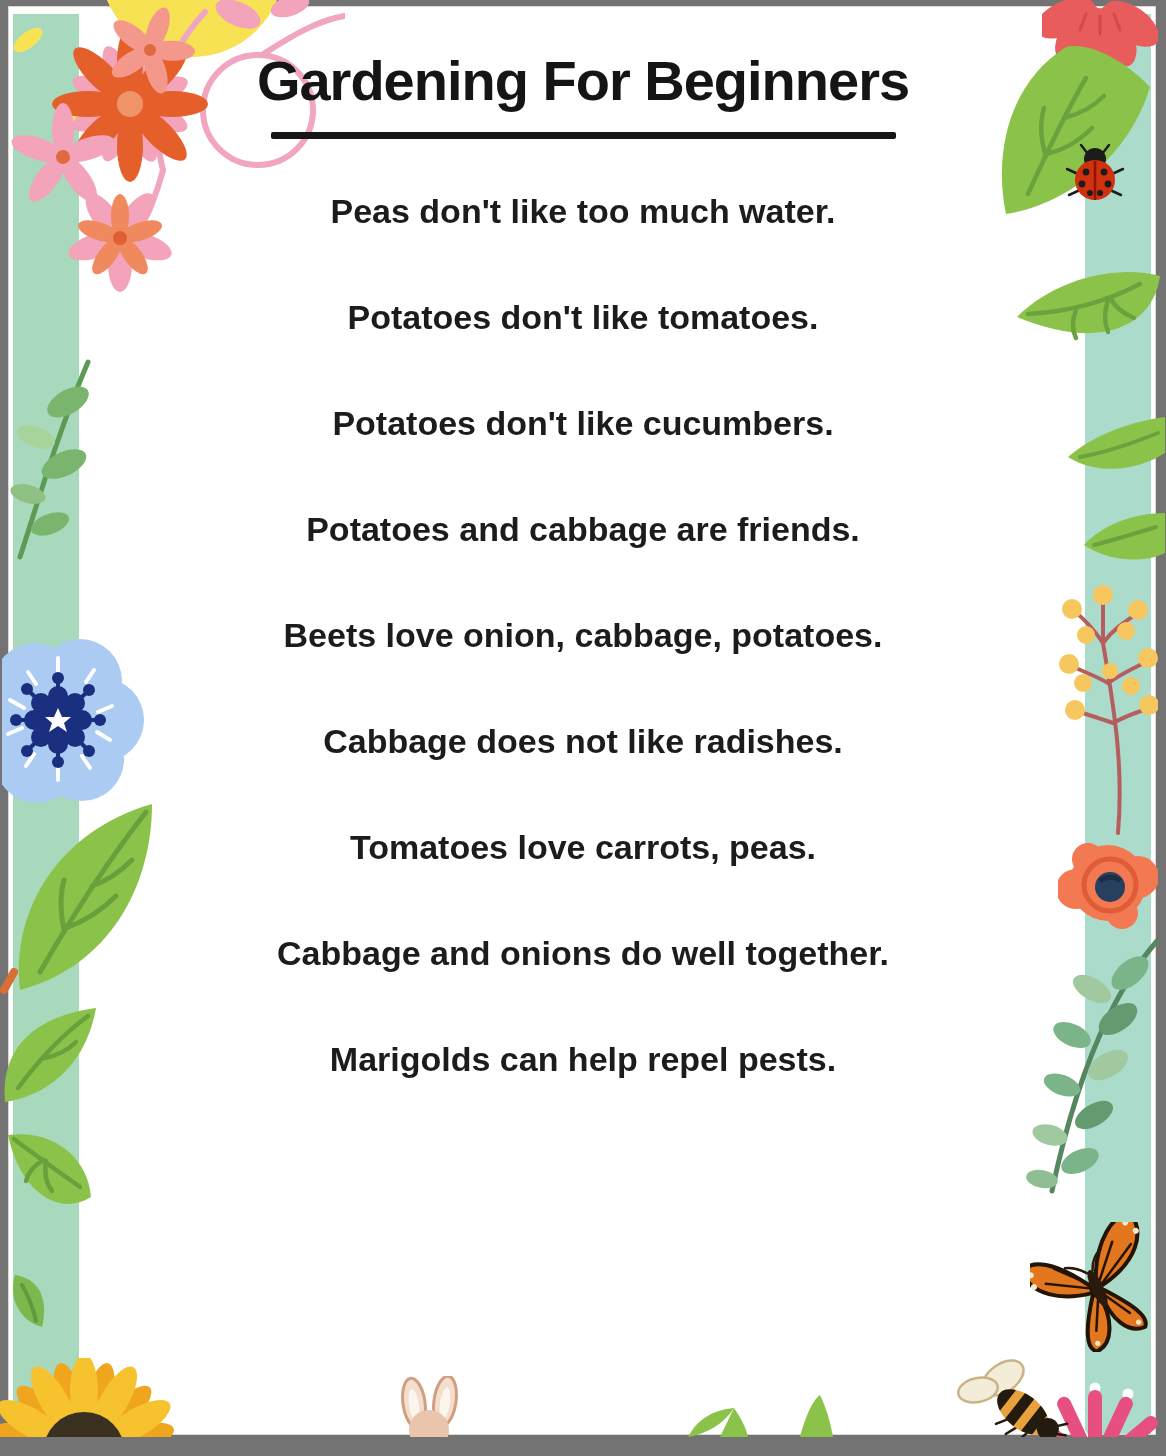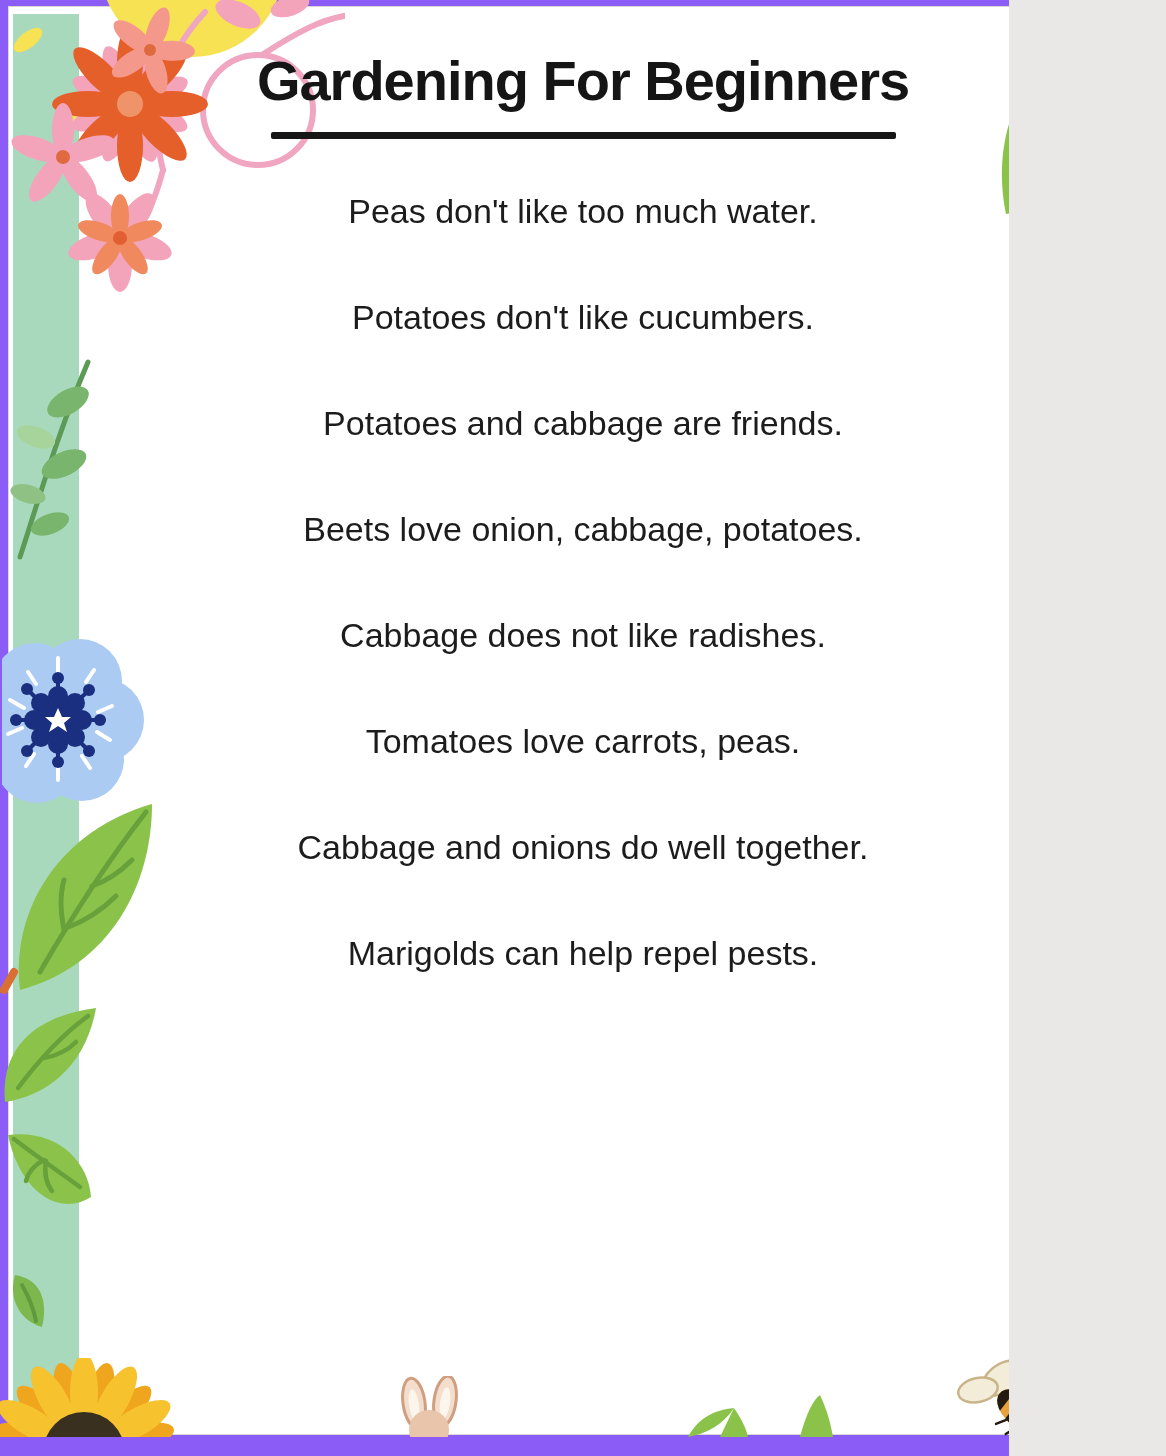--- a/index.html
+++ b/index.html
@@ -1,29 +1,29 @@
 <!DOCTYPE html>
 <html><head>
 <meta charset="utf-8">
 <style>
   html,body{margin:0;padding:0;}
   body{background:#e9e8e6;font-family:"Liberation Sans",sans-serif;}
-  .canvas{position:relative;width:1009px;height:1456px;background:#8b5cf6;overflow:hidden;}
+  .canvas{position:relative;width:1166px;height:1456px;background:#737373;overflow:hidden;}
   .page{position:absolute;left:8px;top:6px;width:1148px;height:1429px;background:#ffffff;
         border:1px solid #d8d8d6;box-sizing:border-box;z-index:1;}
   .stripe{position:absolute;top:7px;bottom:0;width:66px;}
   .stripe-left{left:4px;background:#a9d9bd;}
   .stripe-right{right:4px;background:#abdccb;}
   .deco{position:absolute;line-height:0;z-index:2;}
   .content{position:absolute;left:0;top:0;width:1166px;height:1456px;z-index:3;pointer-events:none;}
   .title{position:absolute;top:48px;left:120px;width:926px;margin:0;text-align:center;
          font-size:56px;font-weight:bold;color:#151515;letter-spacing:-1px;}
   .title-rule{position:absolute;top:132px;left:271px;width:625px;height:7px;background:#161616;border-radius:2px;}
   .tips{position:absolute;top:190px;left:100px;width:966px;text-align:center;}
-  .tips p{margin:0 0 64px 0;height:42px;line-height:42px;font-size:34px;font-weight:normal;color:#1c1c1c;}
+  .tips p{margin:0 0 64px 0;height:42px;line-height:42px;font-size:34px;font-weight:bold;color:#1c1c1c;}
 </style>
 </head>
 <body>
 
 <div class="canvas">
 
   <div class="page">
     <div class="stripe stripe-left"></div>
     <div class="stripe stripe-right"></div>
   </div>
@@ -466,20 +466,21 @@
       <path d="M54,16 C62,28 66,36 68,45 L40,45 Z" fill="#8bc34a"></path>
       <path d="M120,45 C126,22 133,8 140,3 C148,20 151,34 153,45 Z" fill="#8bc34a"></path>
     </svg>
   </div>
 
   <div class="content">
     <h1 class="title">Gardening For Beginners</h1>
     <div class="title-rule"></div>
     <div class="tips">
       <p>Peas don't like too much water.</p>
+      <p>Potatoes don't like tomatoes.</p>
       <p>Potatoes don't like cucumbers.</p>
       <p>Potatoes and cabbage are friends.</p>
       <p>Beets love onion, cabbage, potatoes.</p>
       <p>Cabbage does not like radishes.</p>
       <p>Tomatoes love carrots, peas.</p>
       <p>Cabbage and onions do well together.</p>
       <p>Marigolds can help repel pests.</p>
     </div>
   </div>
 

